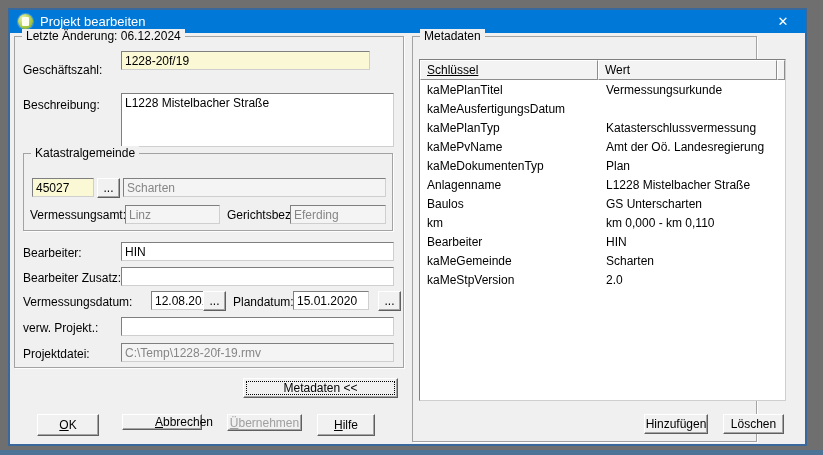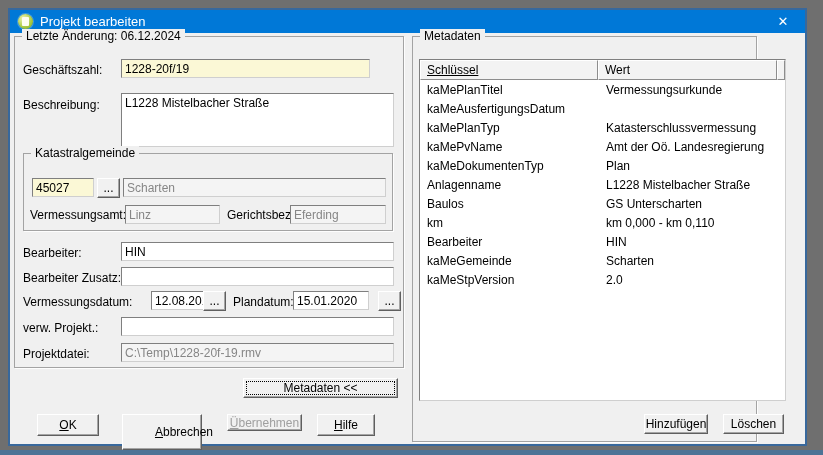--- a/index.html
+++ b/index.html
@@ -40,21 +40,21 @@
          box-shadow:inset -1px -1px 0 #a5a5a5; display:flex; align-items:center; justify-content:center;
          font:12px "Liberation Sans", sans-serif; cursor:pointer; }
   .btn .mn, .btn .plain { display:block; }
   .btn .mn::first-letter { text-decoration:underline; }
   .btn.focused { outline:1px dotted #000; outline-offset:-4px; }
   .btn.disabled { color:#9f9f9f; cursor:default; }
 
   
   #grp-left { left:4px; top:3px; width:390px; height:332px; }
   .l-gz-lbl   { left:8px;  top:26px; }
-  .l-gz-fld   { left:106px; top:22px; width:249px; }
+  .l-gz-fld   { left:106px; top:14px; width:249px; }
   .l-be-lbl   { left:8px;  top:61px; }
   .l-be-fld   { left:106px; top:56px; width:273px; height:54px; }
   #grp-kg { left:8px; top:116px; width:370px; height:78px; }
   .kg-nr      { left:8px;  top:24px; width:62px; height:20px; }
   .kg-browse  { left:73px; top:24px; width:23px; height:20px; }
   .kg-name    { left:99px; top:24px; width:263px; height:20px; }
   .kg-va-lbl  { left:6px;  top:54px; }
   .kg-va-fld  { left:101px; top:51px; width:95px; height:18px; }
   .kg-gb-lbl  { left:203px; top:54px; }
   .kg-gb-fld  { left:266px; top:51px; width:96px; height:18px; }
@@ -68,21 +68,21 @@
   .l-pd-lbl   { left:218px; top:258px; }
   .l-pd-fld   { left:278px; top:254px; width:76px; height:20px; }
   .l-pd-btn   { left:363px; top:254px; width:23px; height:20px; }
   .l-vm-lbl   { left:8px;  top:284px; }
   .l-vm-fld   { left:106px; top:280px; width:273px; }
   .l-pj-lbl   { left:8px;  top:310px; }
   .l-pj-fld   { left:106px; top:306px; width:273px; }
 
   .btn-meta   { left:233px; top:345px; width:155px; height:20px; }
   .btn-ok     { left:27px;  top:381px; width:62px; height:22px; }
-  .btn-cancel { left:112px; top:381px; width:80px; height:36px;padding-left:44px; }
+  .btn-cancel { left:112px; top:381px; width:80px; height:16px;padding-left:44px; }
   .btn-apply  { left:217px; top:381px; width:75px; height:17px; }
   .btn-help   { left:307px; top:381px; width:58px; height:22px; }
 
   
   #grp-right { left:402px; top:3px; width:345px; height:406px; }
   .mtable { position:absolute; left:6px; top:22px; width:367px; height:342px;
             border:1px solid; border-color:#7f7f7f #cfcfcf #cfcfcf #7f7f7f; background:#fff;
             display:flex; flex-direction:column; overflow:hidden; }
   .thead { display:flex; height:20px; background:#f3f3f3; flex:0 0 auto; }
   .hcell { padding:2px 0 0 6px; border-top:1px solid #fff; border-left:1px solid #fff;

